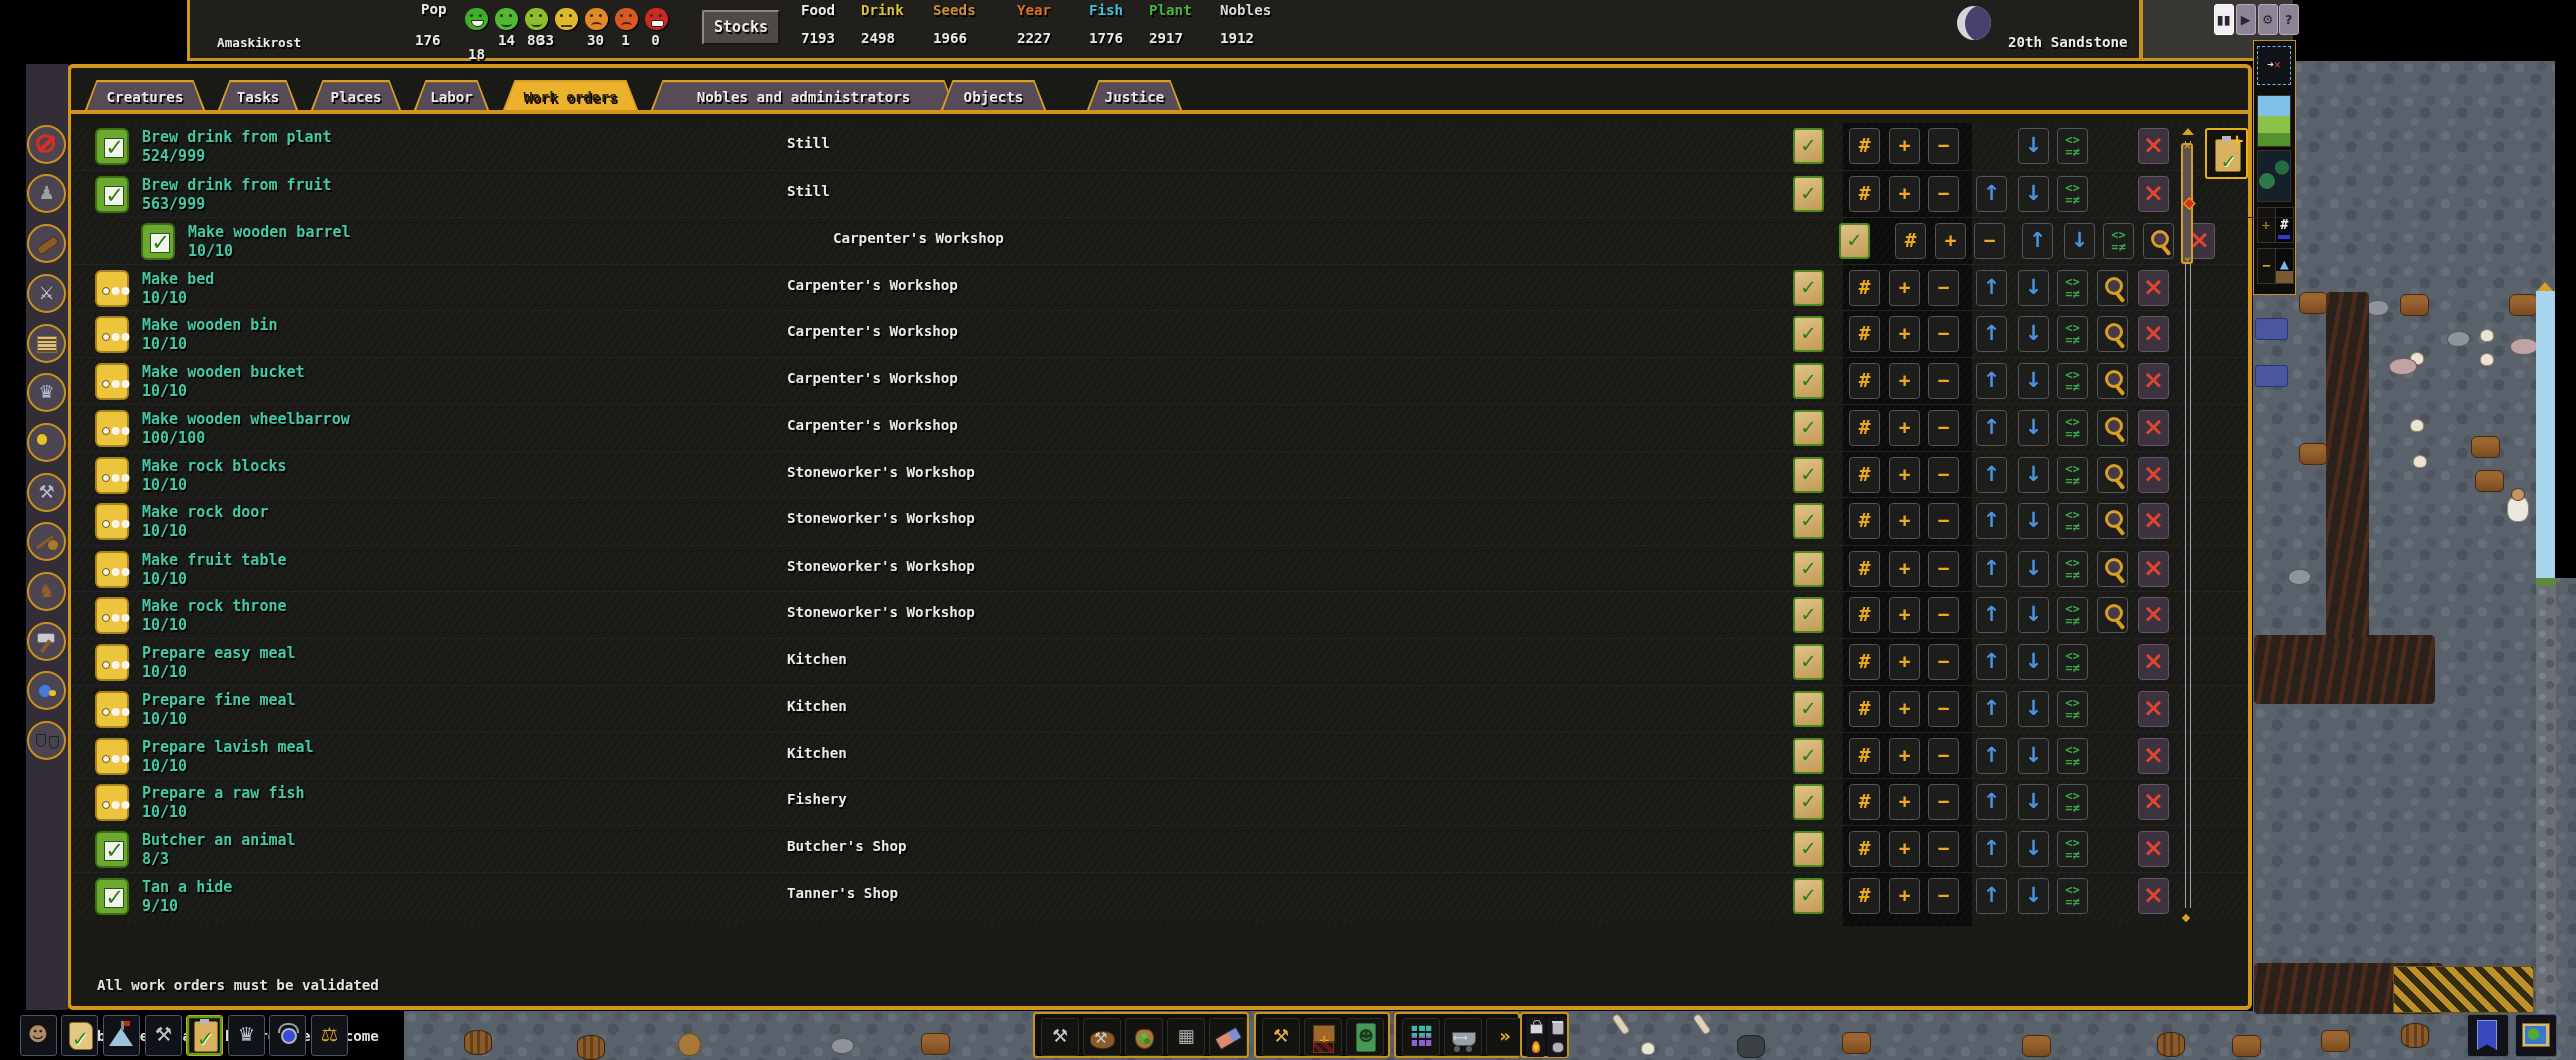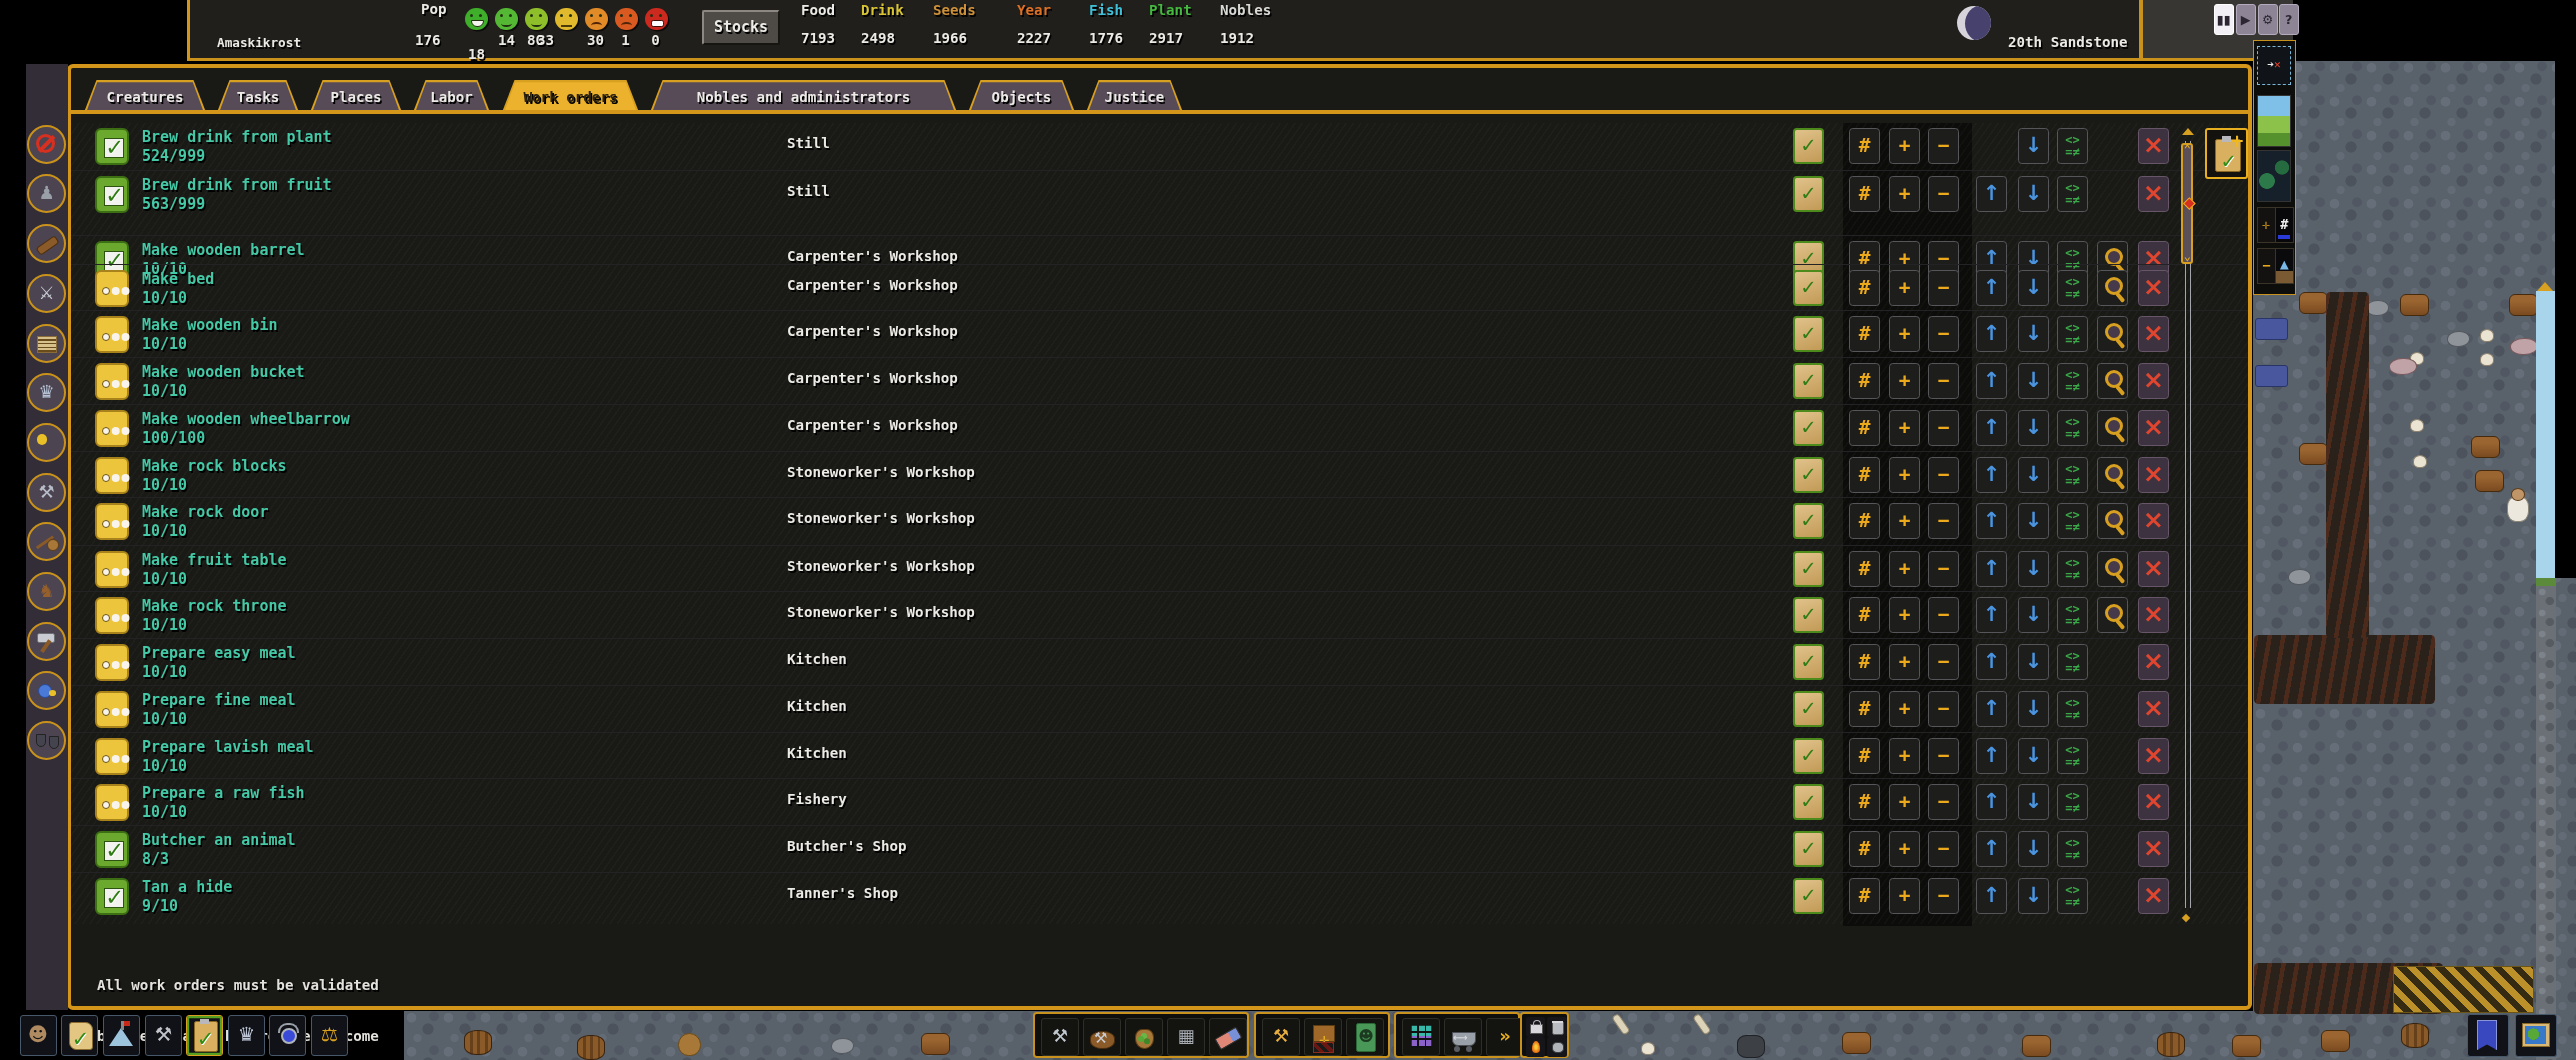--- a/index.html
+++ b/index.html
@@ -357,21 +357,21 @@
         </div>
         <div class="tab" style="left: 329px; width: 76px;">
           <div class="tab-inner txt">Labor</div>
         </div>
         <div class="tab active" style="left: 418px; width: 136px;">
           <div class="tab-inner txt">Work orders</div>
         </div>
         <div class="tab" style="left: 566px; width: 306px;">
           <div class="tab-inner txt">Nobles and administrators</div>
         </div>
-        <div class="tab" style="left: 884px; width: 106px;">
+        <div class="tab" style="left: 856px; width: 106px;">
           <div class="tab-inner txt">Objects</div>
         </div>
         <div class="tab" style="left: 1002px; width: 96px;">
           <div class="tab-inner txt">Justice</div>
         </div>
       </div>
     <div id="tabline"></div>
     <div id="btnstrip"></div>
     <div id="rows">
         <div class="wo-row" style="top: 0px;">
@@ -400,21 +400,21 @@
           <div class="rbtn" style="left: 1818px;">+</div>
           <div class="rbtn" style="left: 1857px;">−</div>
           <div class="rbtn rb-arrow" style="left: 1905px;">↑</div>
           <div class="rbtn rb-arrow" style="left: 1947px;">↓</div>
           <div class="rbtn rb-cond" style="left: 1986px;">
             <div>&lt;&gt;</div>
             <div>=≠</div>
           </div>
           <div class="rbtn rb-x glyphfont" style="left: 2067px;">×</div>
         </div>
-        <div class="wo-row" style="top: 112px;">
+        <div class="wo-row" style="top: 94px; margin-left: 46px;">
           <div class="st st-validated"></div>
           <div class="wo-name txt">Make wooden barrel</div>
           <div class="wo-qty txt">10/10</div>
           <div class="wo-shop txt">Carpenter's Workshop</div>
           <div class="rbtn rb-validate glyphfont" style="left: 1722px;">✓</div>
           <div class="rbtn" style="left: 1778px;">#</div>
           <div class="rbtn" style="left: 1818px;">+</div>
           <div class="rbtn" style="left: 1857px;">−</div>
           <div class="rbtn rb-arrow" style="left: 1905px;">↑</div>
           <div class="rbtn rb-arrow" style="left: 1947px;">↓</div>

